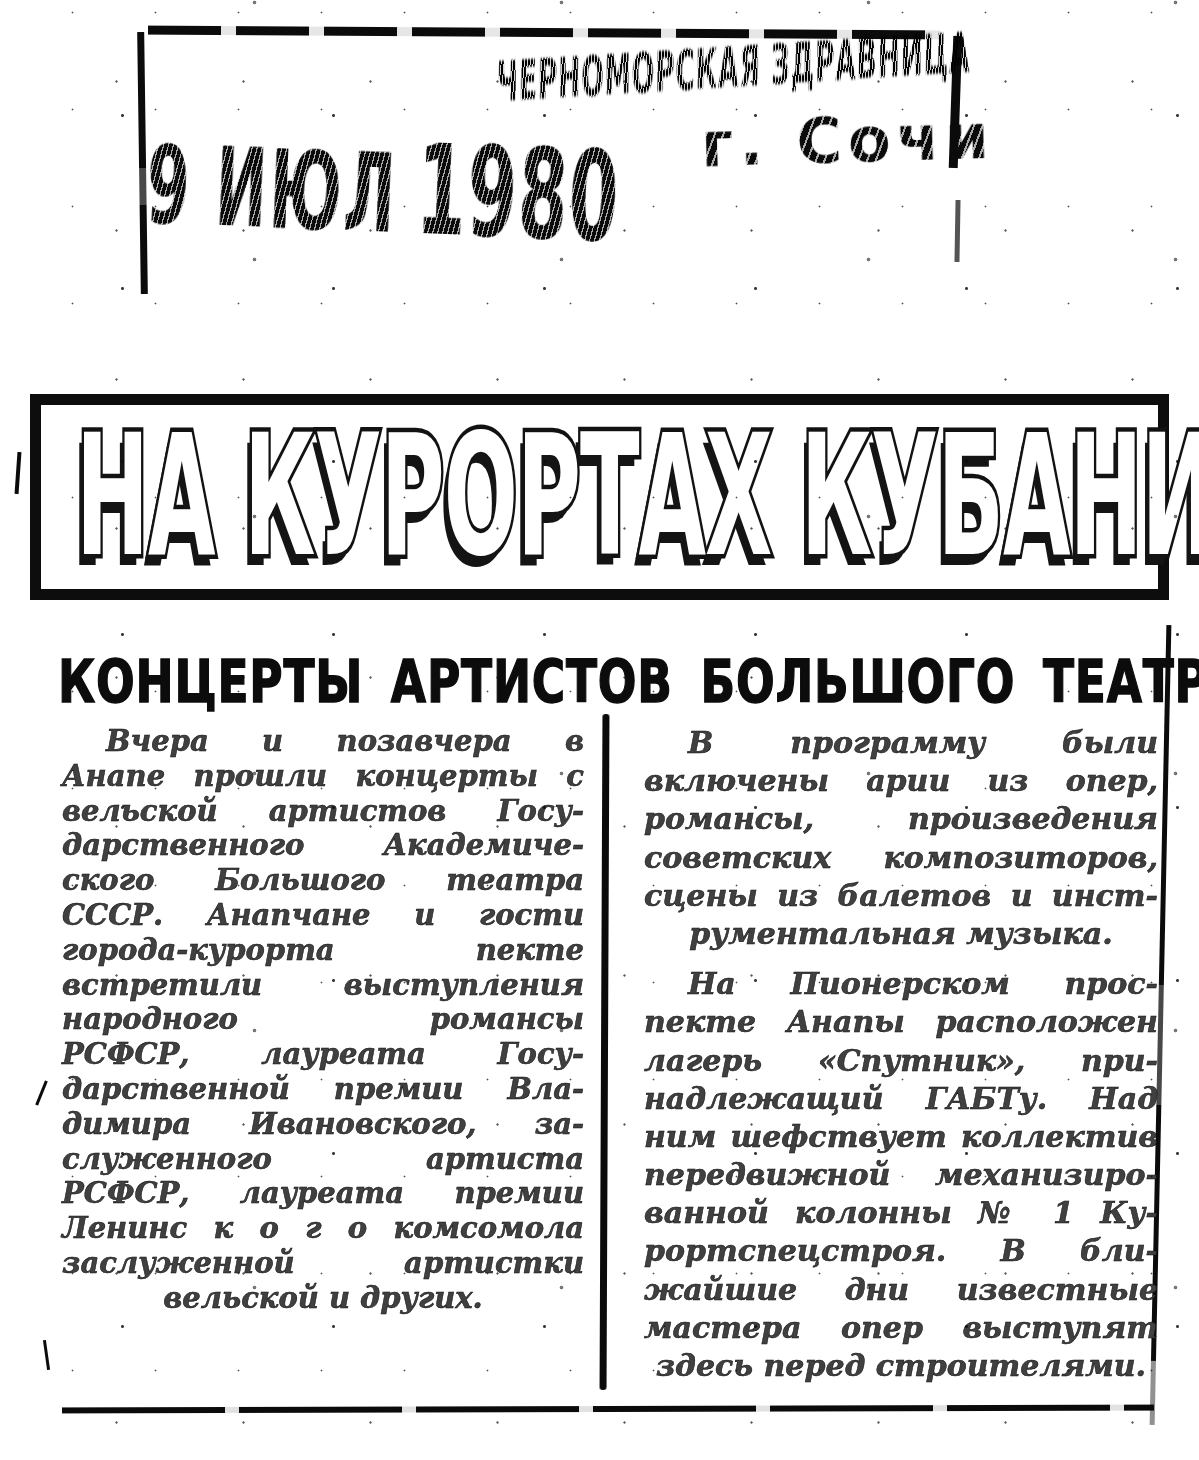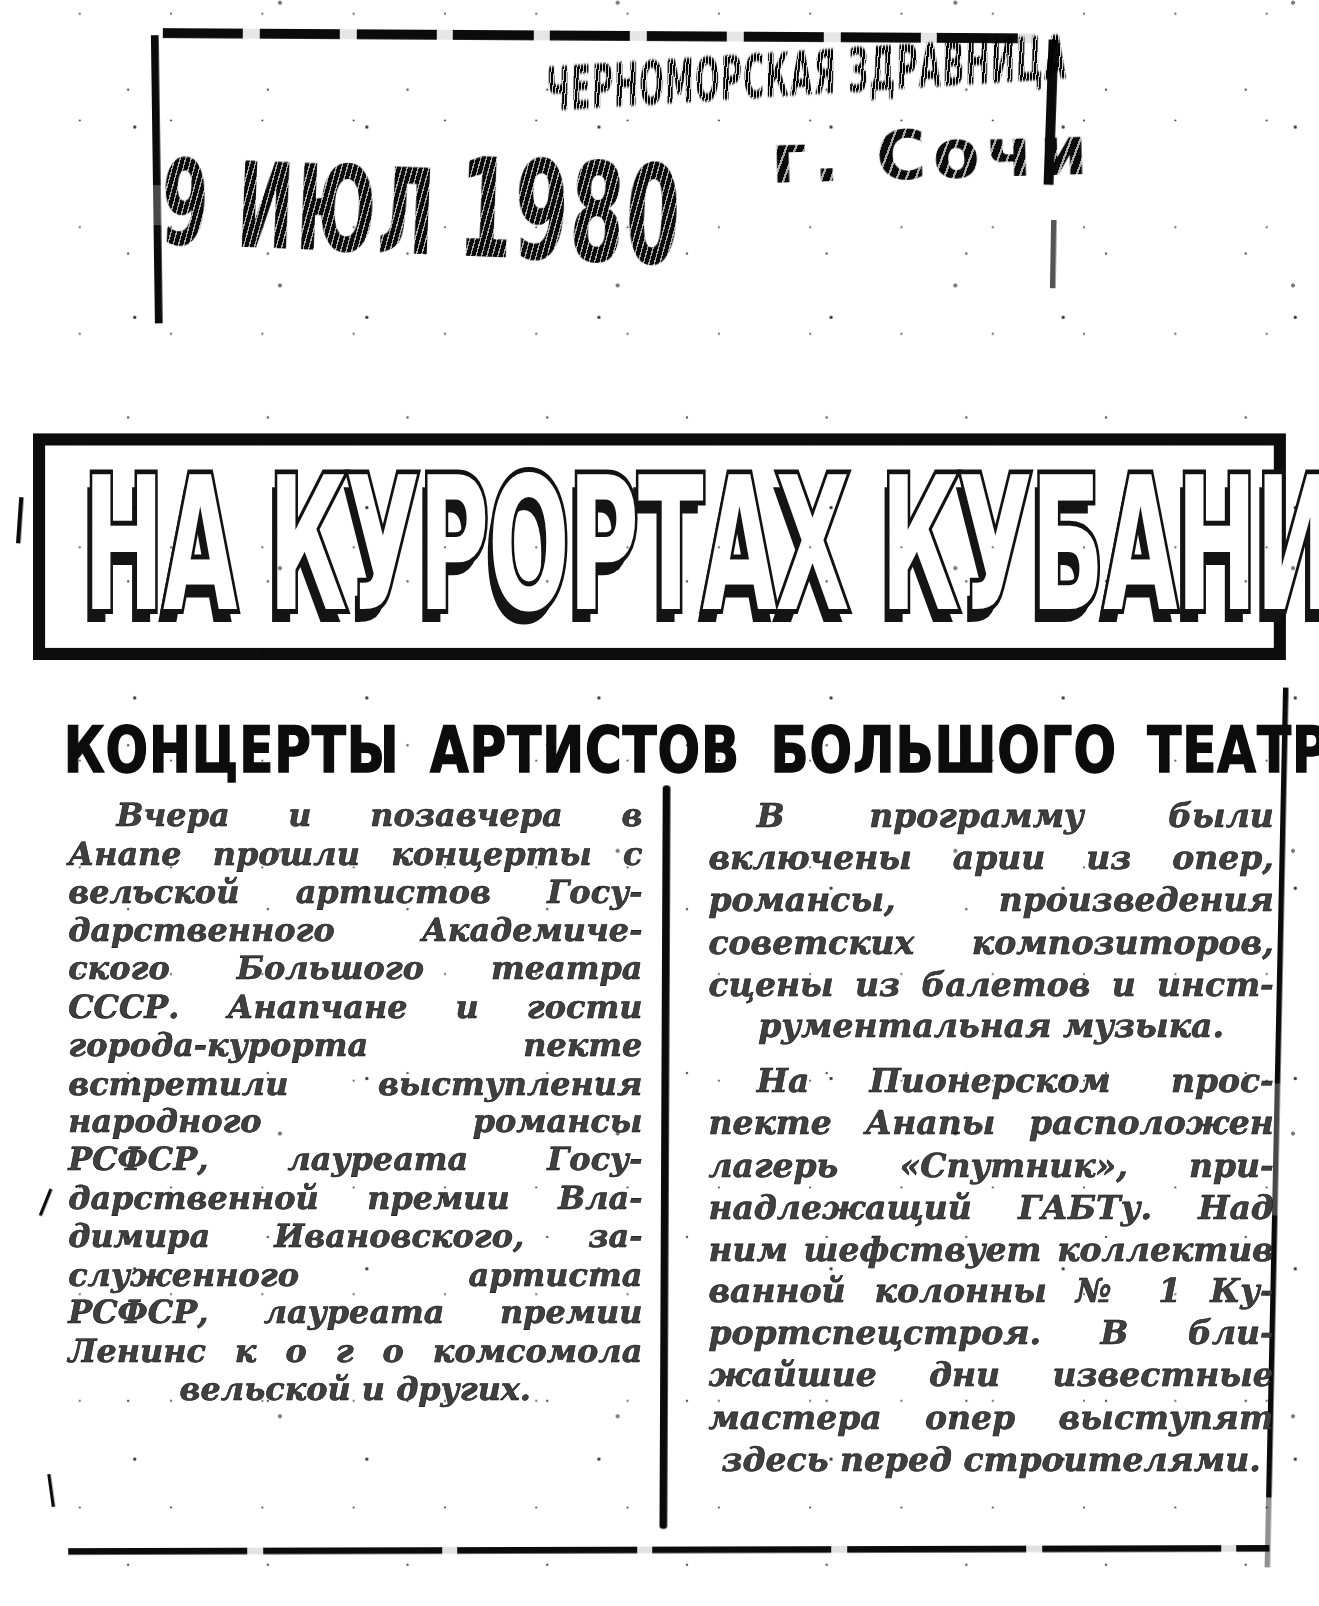--- a/index.html
+++ b/index.html
@@ -128,40 +128,42 @@
       <div class="bl lc jl">СССР. Анапчане и гости</div>
       <div class="bl lc jl">города-курорта пекте</div>
       <div class="bl lc jl">встретили выступления</div>
       <div class="bl lc jl">народного романсы</div>
       <div class="bl lc jl">РСФСР, лауреата Госу-</div>
       <div class="bl lc jl">дарственной премии Вла-</div>
       <div class="bl lc jl">димира Ивановского, за-</div>
       <div class="bl lc jl">служенного артиста</div>
       <div class="bl lc jl">РСФСР, лауреата премии</div>
       <div class="bl lc jl">Ленинс к о г о комсомола</div>
+      <div class="bl lc jl">заслуженной артистки</div>
       <div class="bl lc noj">вельской и других.</div>
     </div>
 
     <div class="divider"></div>
 
     <div class="col-right">
       <div>
         <div class="bl rc jl ind">В программу были</div>
         <div class="bl rc jl">включены арии из опер,</div>
         <div class="bl rc jl">романсы, произведения</div>
         <div class="bl rc jl">советских композиторов,</div>
         <div class="bl rc jl">сцены из балетов и инст-</div>
         <div class="bl rc noj">рументальная музыка.</div>
       </div>
       <div class="p2">
         <div class="bl rc jl ind">На Пионерском прос-</div>
         <div class="bl rc jl">пекте Анапы расположен</div>
         <div class="bl rc jl">лагерь «Спутник», при-</div>
         <div class="bl rc jl">надлежащий ГАБТу. Над</div>
         <div class="bl rc jl">ним шефствует коллектив</div>
+        <div class="bl rc jl">передвижной механизиро-</div>
         <div class="bl rc jl">ванной колонны № 1 Ку-</div>
         <div class="bl rc jl">рортспецстроя. В бли-</div>
         <div class="bl rc jl">жайшие дни известные</div>
         <div class="bl rc jl">мастера опер выступят</div>
         <div class="bl rc noj">здесь перед строителями.</div>
       </div>
     </div>
   </div>
 
   <div class="edge-right"></div>

